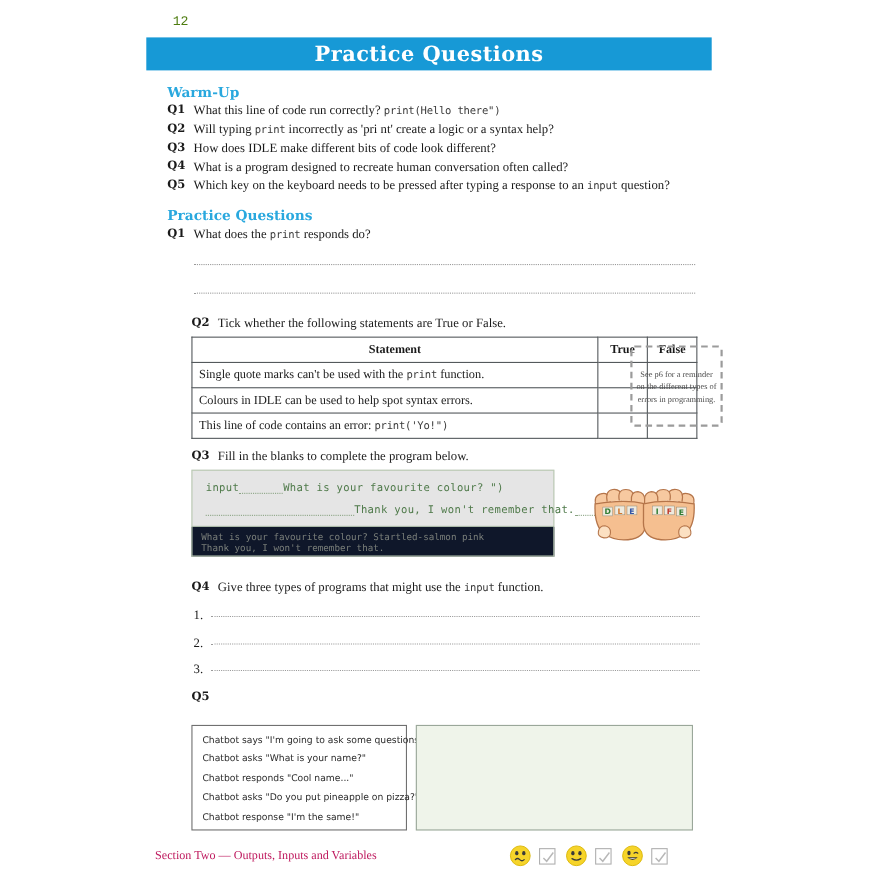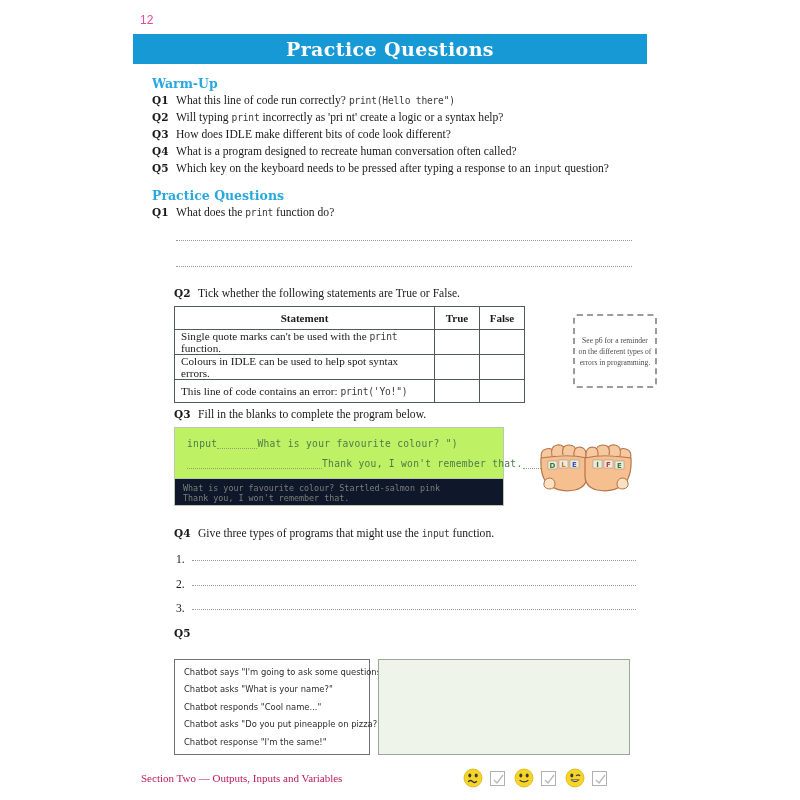--- a/index.html
+++ b/index.html
@@ -8,23 +8,23 @@
     width: 800px; height: 800px;
     background: #ffffff;
     font-family: "Liberation Serif", serif;
     color: #1a1a1a;
     overflow: hidden;
   }
   .page { position: relative; width: 800px; height: 800px; }
 
   
   .page-num {
-    position: absolute; left: 140px; top: 13px;
-    font-size: 12px; color: #ec4899;
-    font-family: Liberation Sans, sans-serif;
+    position: absolute; left: 157px; top: 13px;
+    font-size: 12px; color: #4d7c0f;
+    font-family: Liberation Mono, monospace;
   }
 
   
   .banner {
     position: absolute; left: 133px; top: 34px;
     width: 514px; height: 30px;
     background: #1799d6;
     display: flex; align-items: center; justify-content: center;
   }
   .banner-title {
@@ -71,21 +71,21 @@
   
   .dots {
     border-bottom: 1.4px dotted #9a9a9a;
     height: 1px;
   }
 
   
   .tf-table {
     position: absolute;
     left: 174px; top: 306px;
-    width: 351px;
+    width: 460px;
     border-collapse: collapse;
     background: #fff;
   }
   .tf-table th, .tf-table td {
     border: 1px solid #54595c;
     height: 23px;
     padding: 0 6px;
   }
   .tf-table th {
     font-family: "Liberation Serif", serif;
@@ -116,21 +116,21 @@
     font-size: 7.6px;
     line-height: 1.45;
     color: #4d4d4d;
   }
 
   
   .code-box {
     position: absolute;
     left: 174px; top: 427px;
     width: 330px; height: 52px;
-    background: #bef264;
+    background: #e5e5e5;
     border: 1px solid #b9c9b2;
   }
   .code-line {
     position: absolute;
     font-family: "DejaVu Sans Mono", monospace;
     font-size: 9.6px;
     color: #4f7a4a;
     letter-spacing: 0.3px;
     white-space: pre;
   }
@@ -245,21 +245,21 @@
 
   <div class="qrow" style="left:152px; top:162px; width:510px;">
     <span class="qlabel">Q5</span>
     <span class="qtext"><span>Which key on the keyboard needs to be pressed after typing a response to an</span> <code>input</code> <span>question?</span></span>
   </div>
 
   <div class="sec-head" id="practice-head">Practice Questions</div>
 
   <div class="qrow" style="left:152px; top:206px; width:500px;">
     <span class="qlabel">Q1</span>
-    <span class="qtext"><span>What does the</span> <code>print</code> <span>function do?</span></span>
+    <span class="qtext"><span>What does the</span> <code>print</code> <span>responds do?</span></span>
   </div>
   <div class="dots" style="position:absolute; left:176px; top:240px; width:456px;"></div>
   <div class="dots" style="position:absolute; left:176px; top:266px; width:456px;"></div>
 
   <div class="qrow" style="left:174px; top:287px; width:500px;">
     <span class="qlabel">Q2</span>
     <span class="qtext">Tick whether the following statements are True or False.</span>
   </div>
 
   <table class="tf-table">

